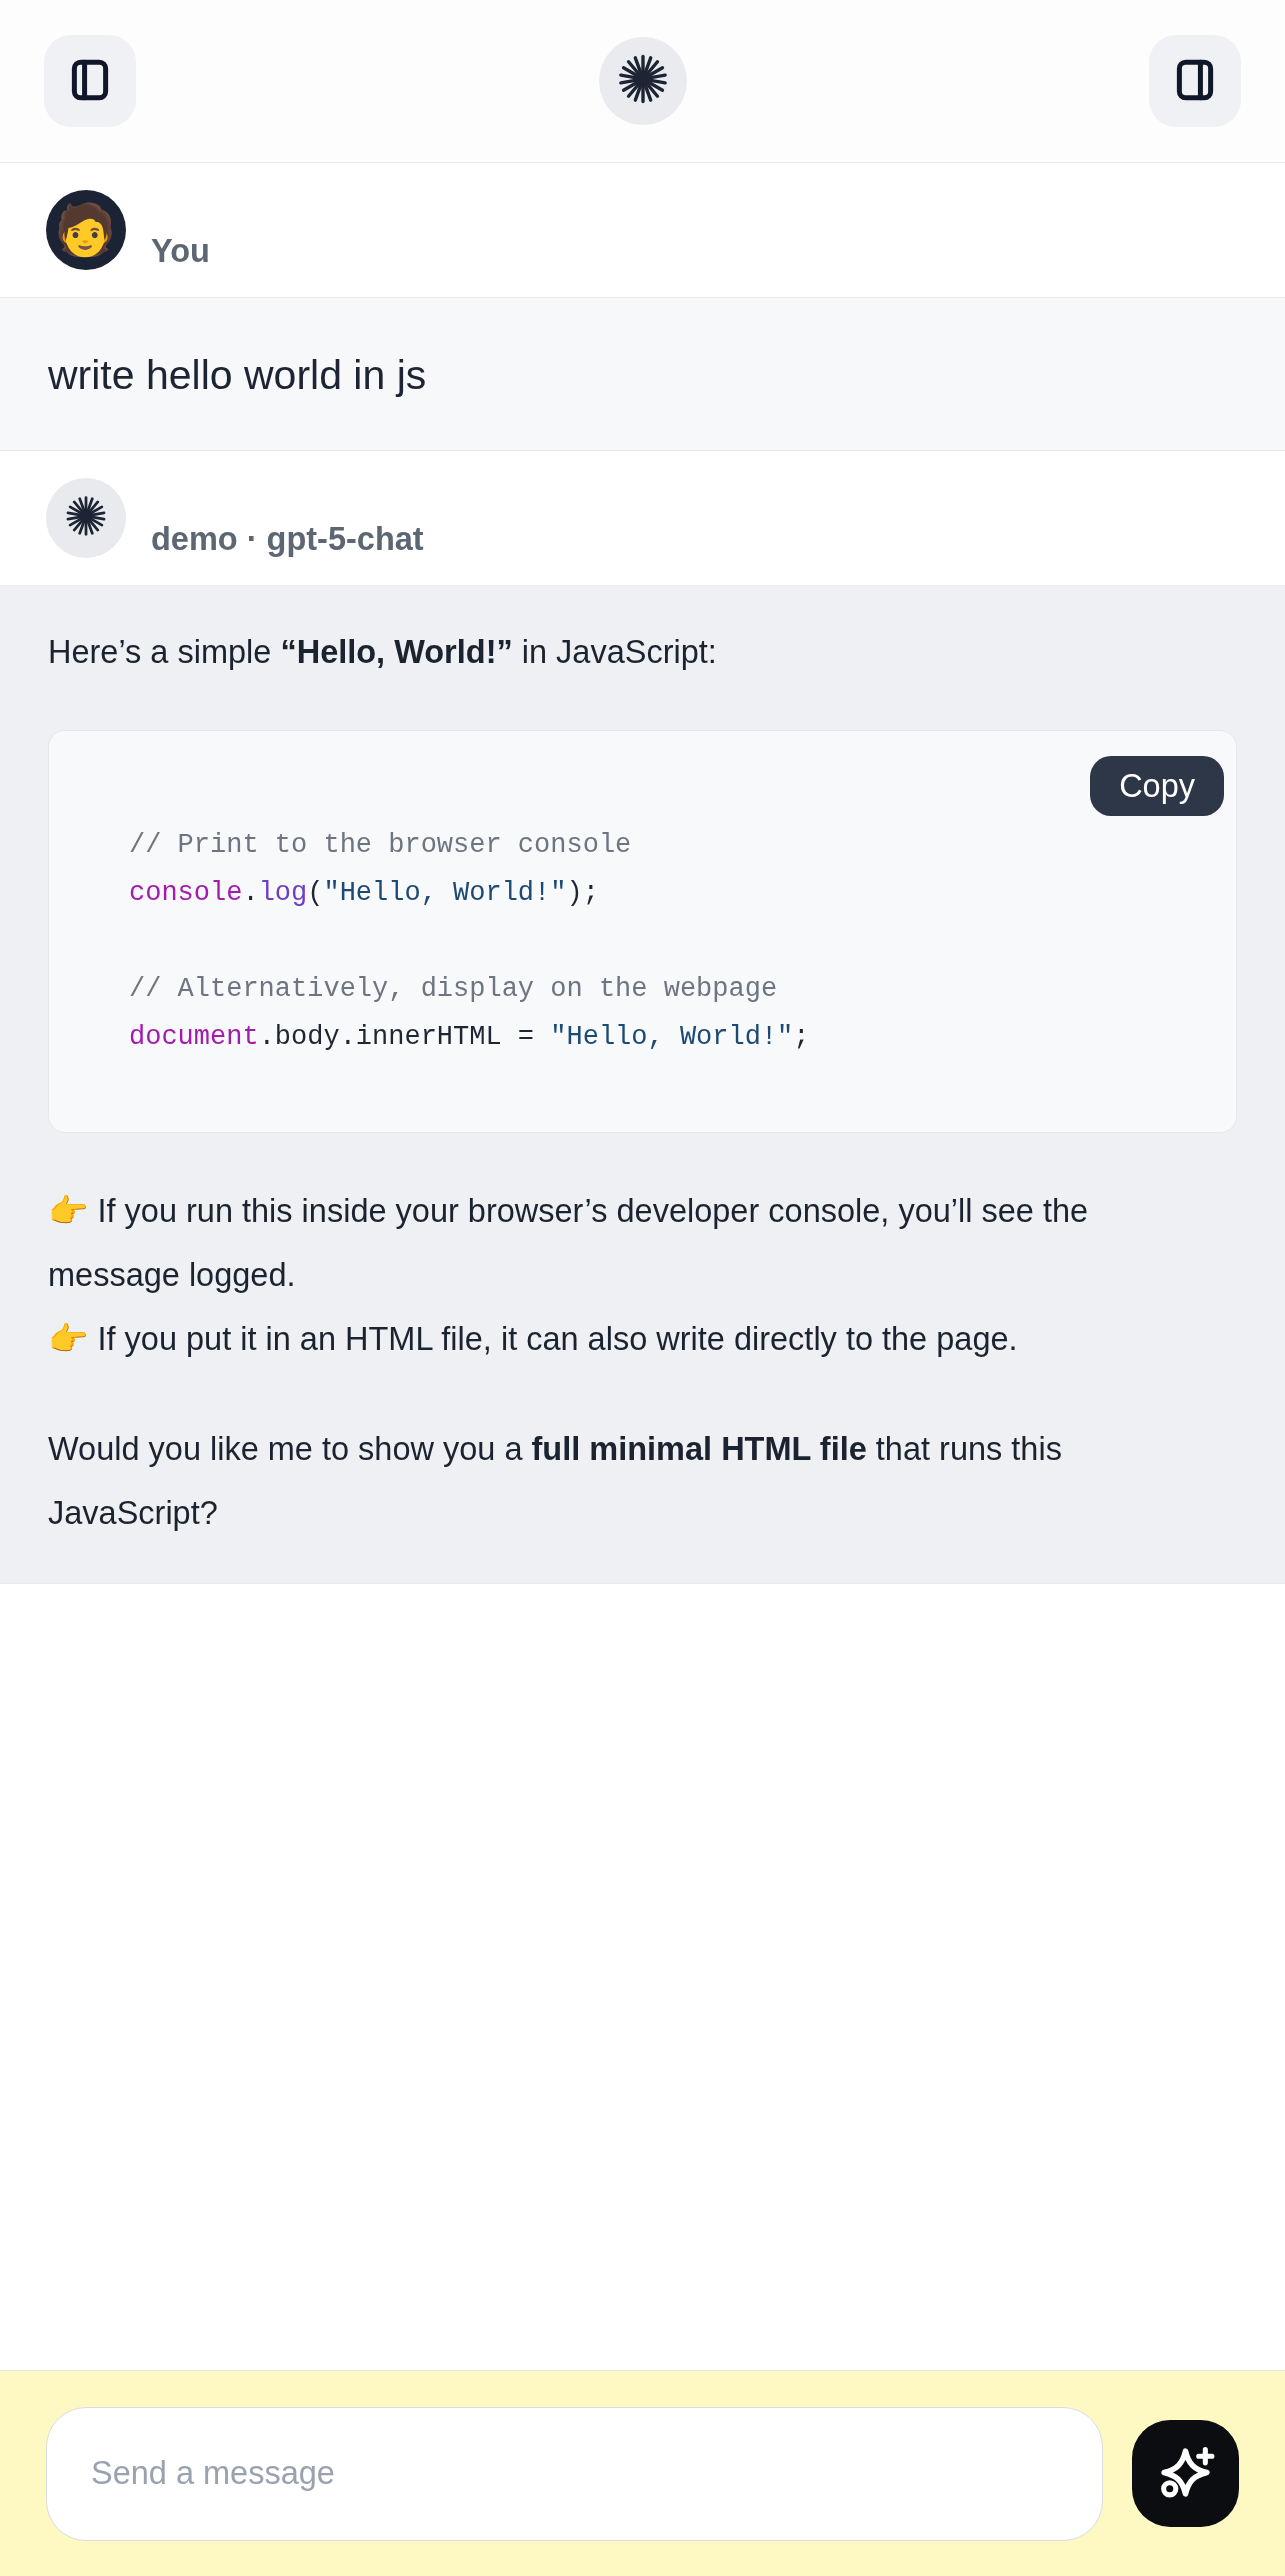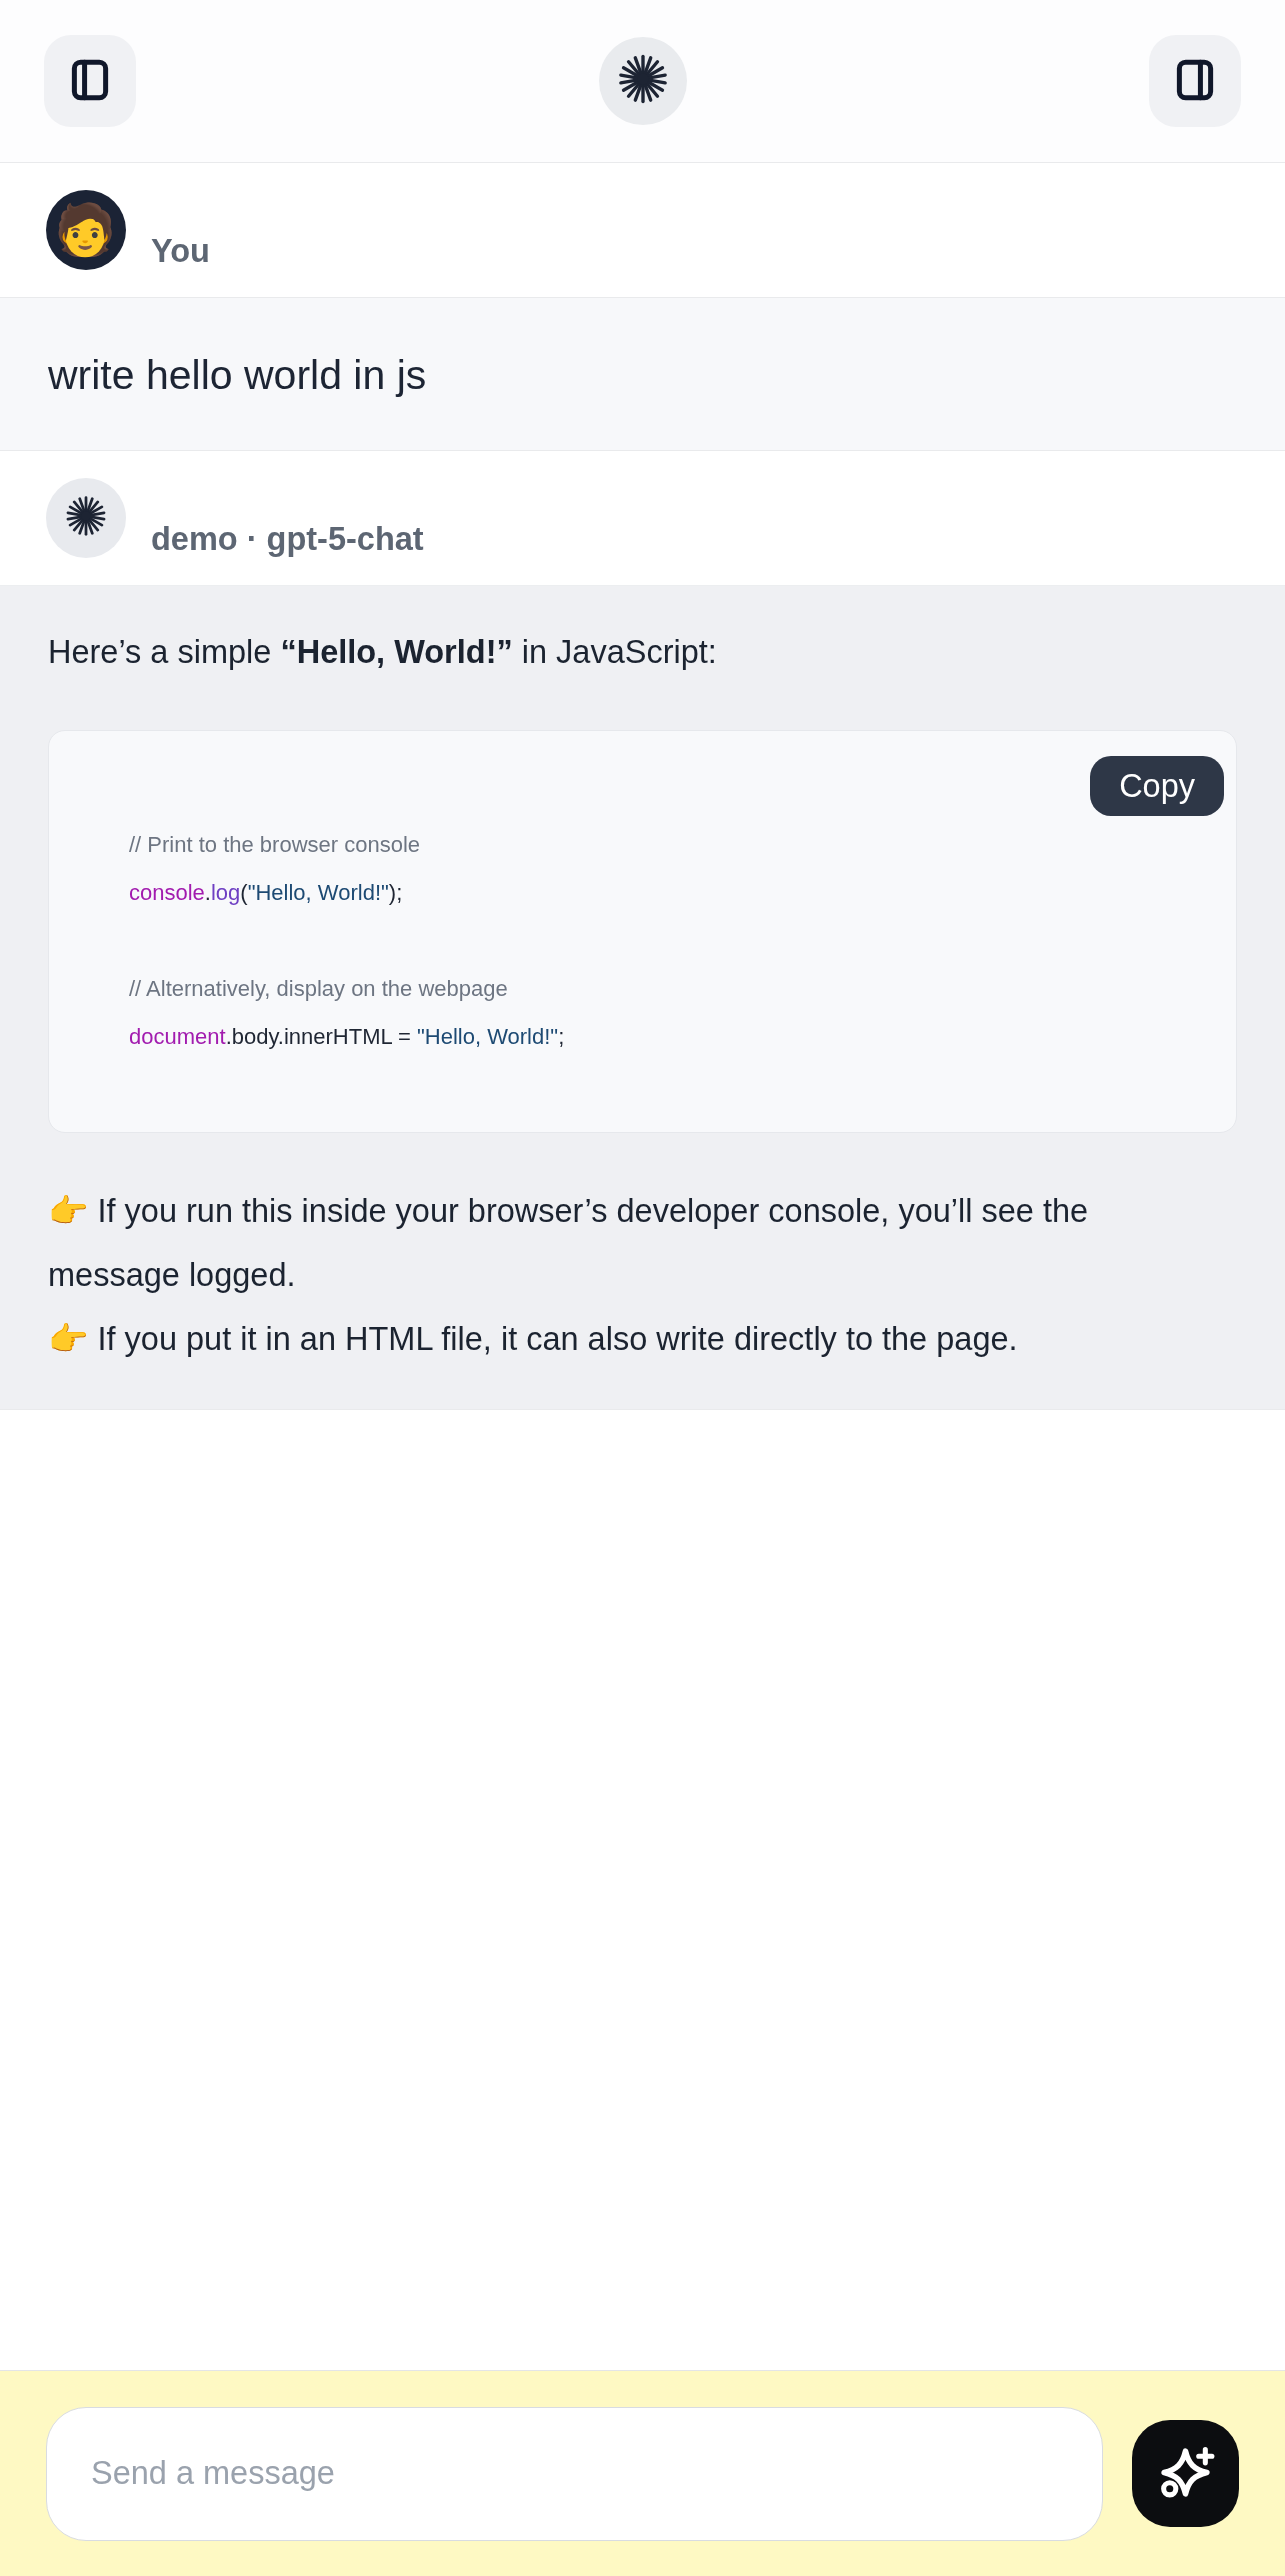--- a/index.html
+++ b/index.html
@@ -91,22 +91,22 @@
     background: #2e3747;
     color: #ffffff;
     border: none;
     border-radius: 21px;
     font-family: "Liberation Sans", sans-serif;
     font-size: 32.5px;
     padding: 11.5px 29px;
     cursor: pointer;
   }
   pre.code {
-    font-family: Liberation Sans, sans-serif;
-    font-size: 22px;
+    font-family: Liberation Mono, monospace;
+    font-size: 27px;
     line-height: 48px;
     color: #1f2633;
     padding: 90px 38px 71px 80px;
     white-space: pre;
     overflow: hidden;
   }
   .code-line { min-height: 48px; }
   .tok-comment { color: #6d7582; }
   .tok-obj     { color: #a21caf; }
   .tok-fn      { color: #6e3fc3; }
@@ -232,20 +232,21 @@
     <div class="code-card">
       <button class="copy-btn">Copy</button>
       <pre class="code"><div class="code-line"><span class="tok-comment">// Print to the browser console</span></div><div class="code-line"><span class="tok-obj">console</span><span>.</span><span class="tok-fn">log</span><span>(</span><span class="tok-str">"Hello, World!"</span><span>);</span></div><div class="code-line"></div><div class="code-line"><span class="tok-comment">// Alternatively, display on the webpage</span></div><div class="code-line"><span class="tok-obj">document</span><span>.body.innerHTML = </span><span class="tok-str">"Hello, World!"</span><span>;</span></div></pre>
     </div>
 
     <p>
       <span style="display:block">👉 If you run this inside your browser’s developer console, you’ll see the message logged.</span>
       <span style="display:block">👉 If you put it in an HTML file, it can also write directly to the page.</span>
     </p>
 
+    <p><span>Would you like me to show you a </span><b>full minimal HTML file</b><span> that runs this JavaScript?</span></p>
 
   </div>
 
   <div class="filler"></div>
 </main>
 
 <footer class="composer">
   <input type="text" value="" placeholder="Send a message" style="">
   <button class="send-btn">
     <span>

